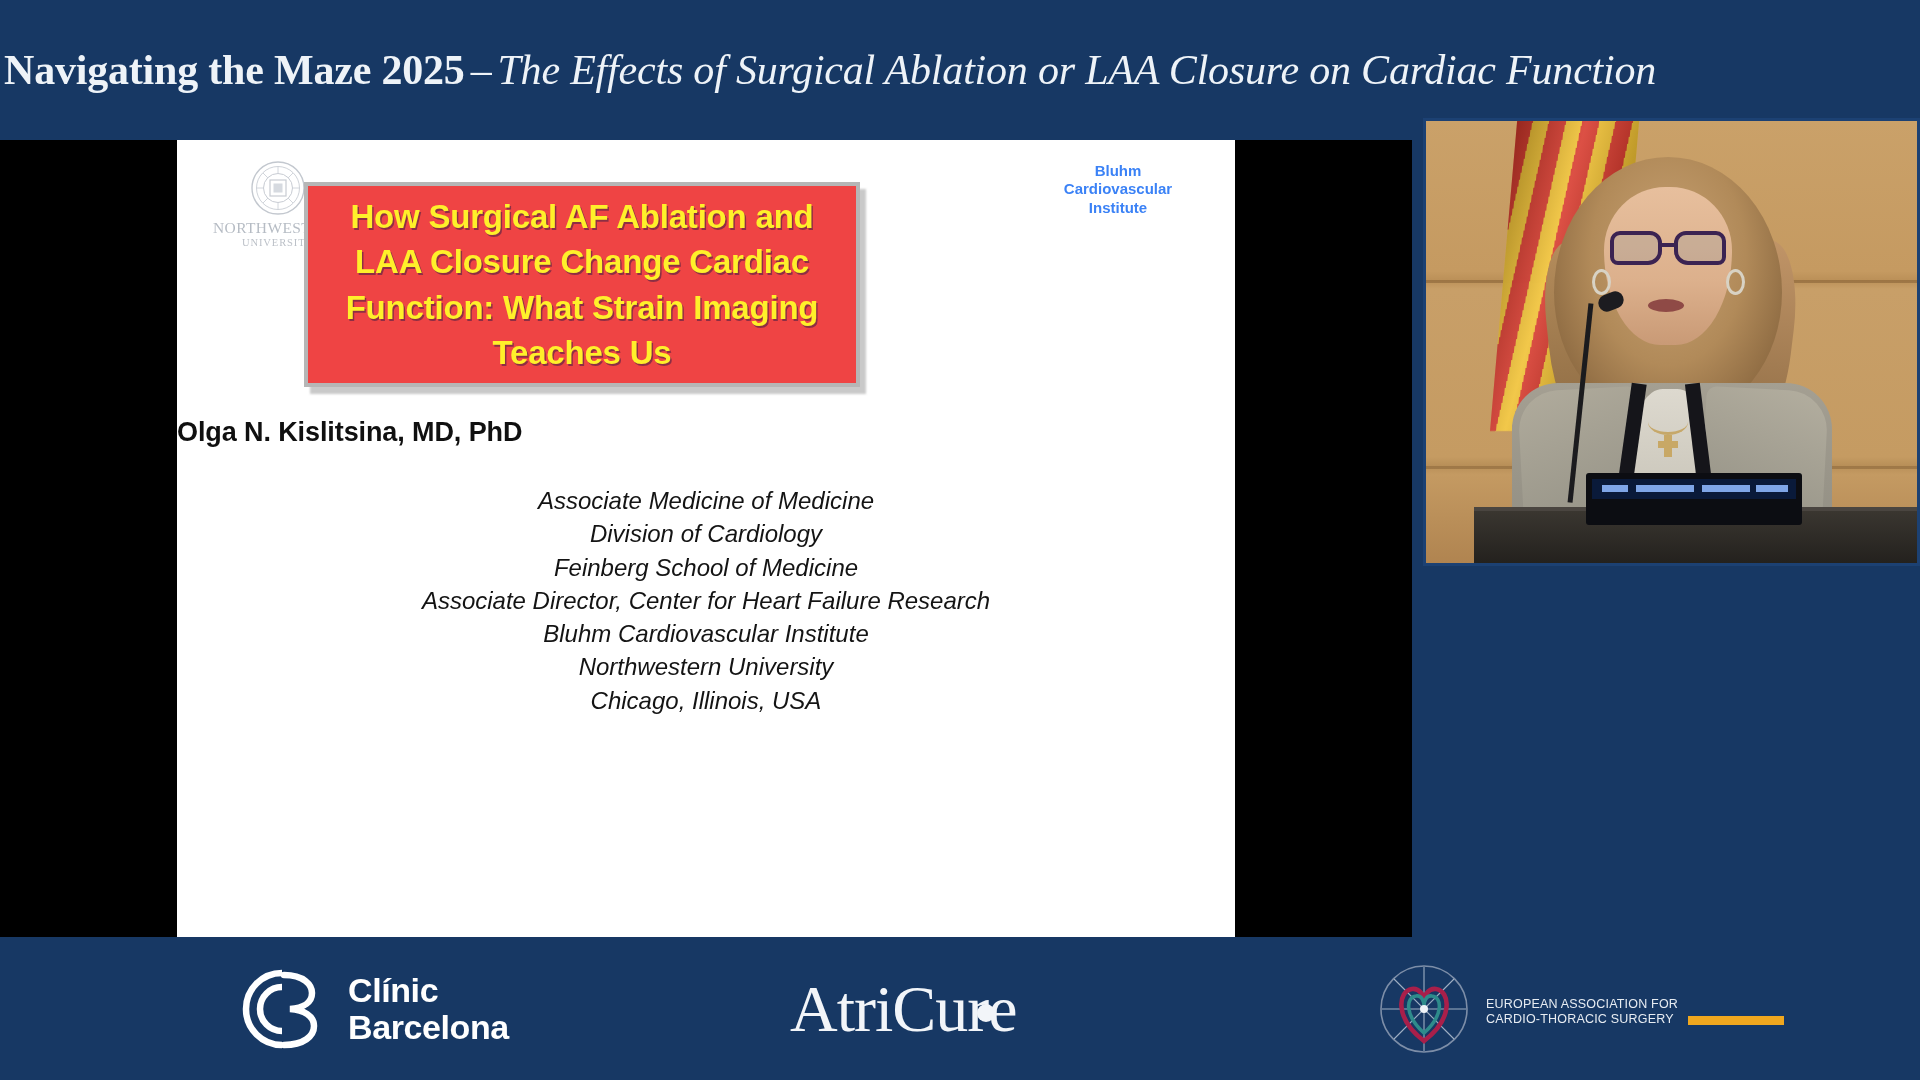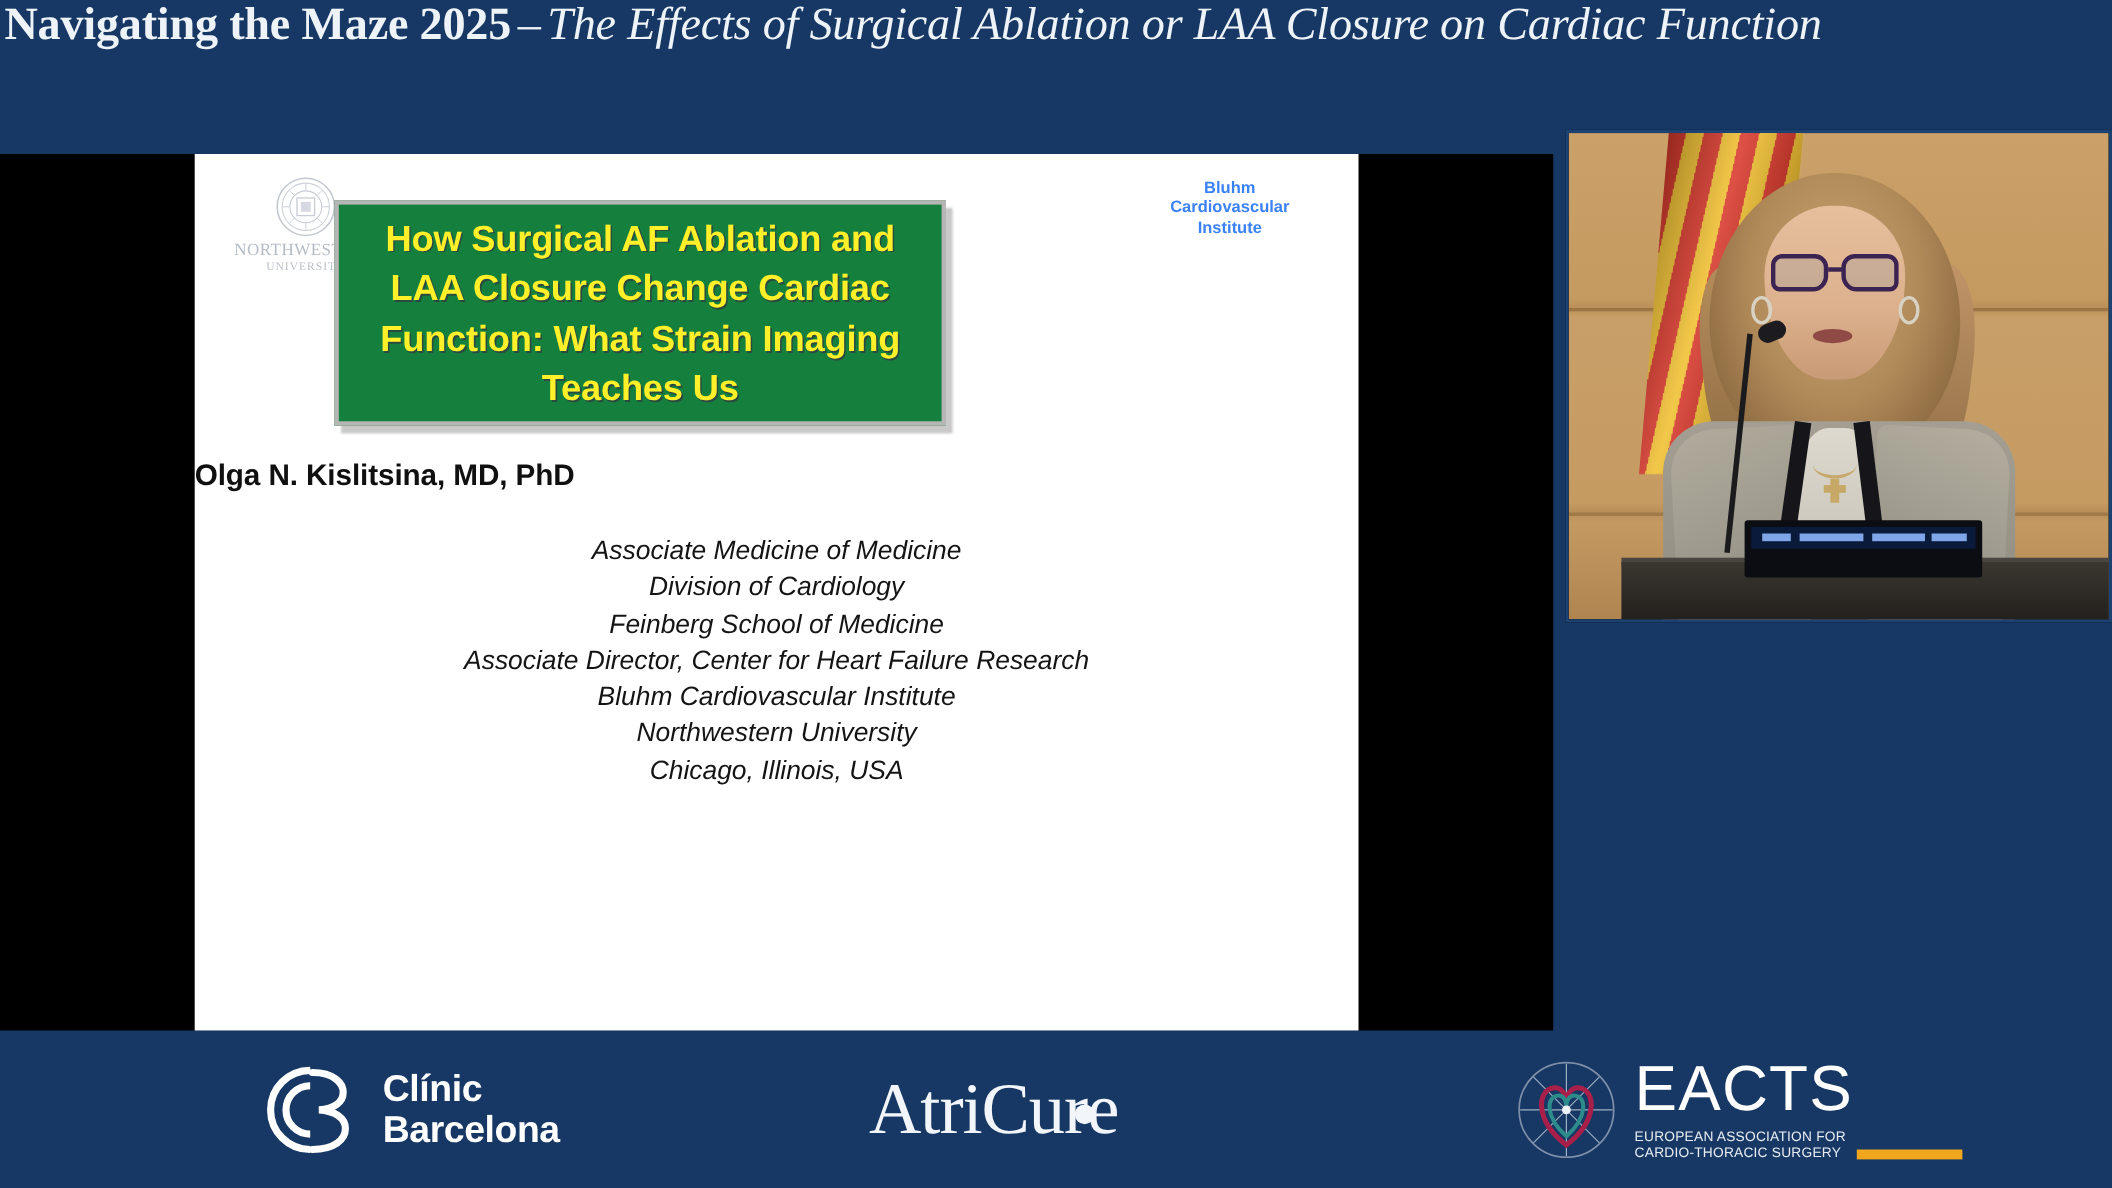--- a/index.html
+++ b/index.html
@@ -13,21 +13,21 @@
     position: relative;
     width: 1920px; height: 1080px;
     background: #173864;
   }
 
   
   #header {
     position: absolute; left: 0; top: 0;
     width: 1920px; height: 140px;
     background: #173864;
-    display: flex; align-items: flex-start;
+    display: flex; align-items: center;
   }
   #header-title {
     font-family: "Liberation Serif", serif;
     color: #eef3f8;
     font-size: 42px;
     line-height: 1.05;
     white-space: nowrap;
     padding-left: 4px;
     letter-spacing: -0.2px;
   }
@@ -96,21 +96,21 @@
   }
   #title-box-shadow {
     position: absolute; left: 6px; top: 7px;
     width: 556px; height: 205px;
     background: rgba(120,120,120,0.40);
     filter: blur(1px);
   }
   #title-box {
     position: absolute; left: 0; top: 0;
     width: 556px; height: 205px;
-    background: #15803d;
+    background: #ef4444;
     border: 4px solid #b6b6b6;
     display: flex; align-items: center; justify-content: center;
   }
   #title-text {
     color: #FFF02A;
     font-weight: bold;
     font-size: 33px;
     line-height: 1.37;
     text-align: center;
     padding: 0 22px;
@@ -406,21 +406,20 @@
             <line x1="4" y1="46" x2="88" y2="46"></line>
             <line x1="16" y1="16" x2="76" y2="76"></line>
             <line x1="76" y1="16" x2="16" y2="76"></line>
           </g>
           <path d="M46 78 C16 55 20 28 34 26 C42 25 46 33 46 38 C46 33 50 25 58 26 C72 28 76 55 46 78 Z" fill="none" stroke="#A81F4A" stroke-width="4.6"></path>
           <path d="M46 70 C26 52 28 34 38 33 C44 32 46 39 46 43 C46 39 48 32 54 33 C64 34 66 52 46 70 Z" fill="none" stroke="#2E8B8B" stroke-width="3.6"></path>
           <circle cx="46" cy="46" r="4" fill="#eef3f8"></circle>
         </svg>
       </div>
       <div id="eacts-right">
-        <div id="eacts-word">EACTS</div>
         <div id="eacts-sub-row">
           <div id="eacts-sub">
             <div>EUROPEAN ASSOCIATION FOR</div>
             <div>CARDIO-THORACIC SURGERY</div>
           </div>
           <div id="eacts-bar"></div>
         </div>
       </div>
     </div>
 

